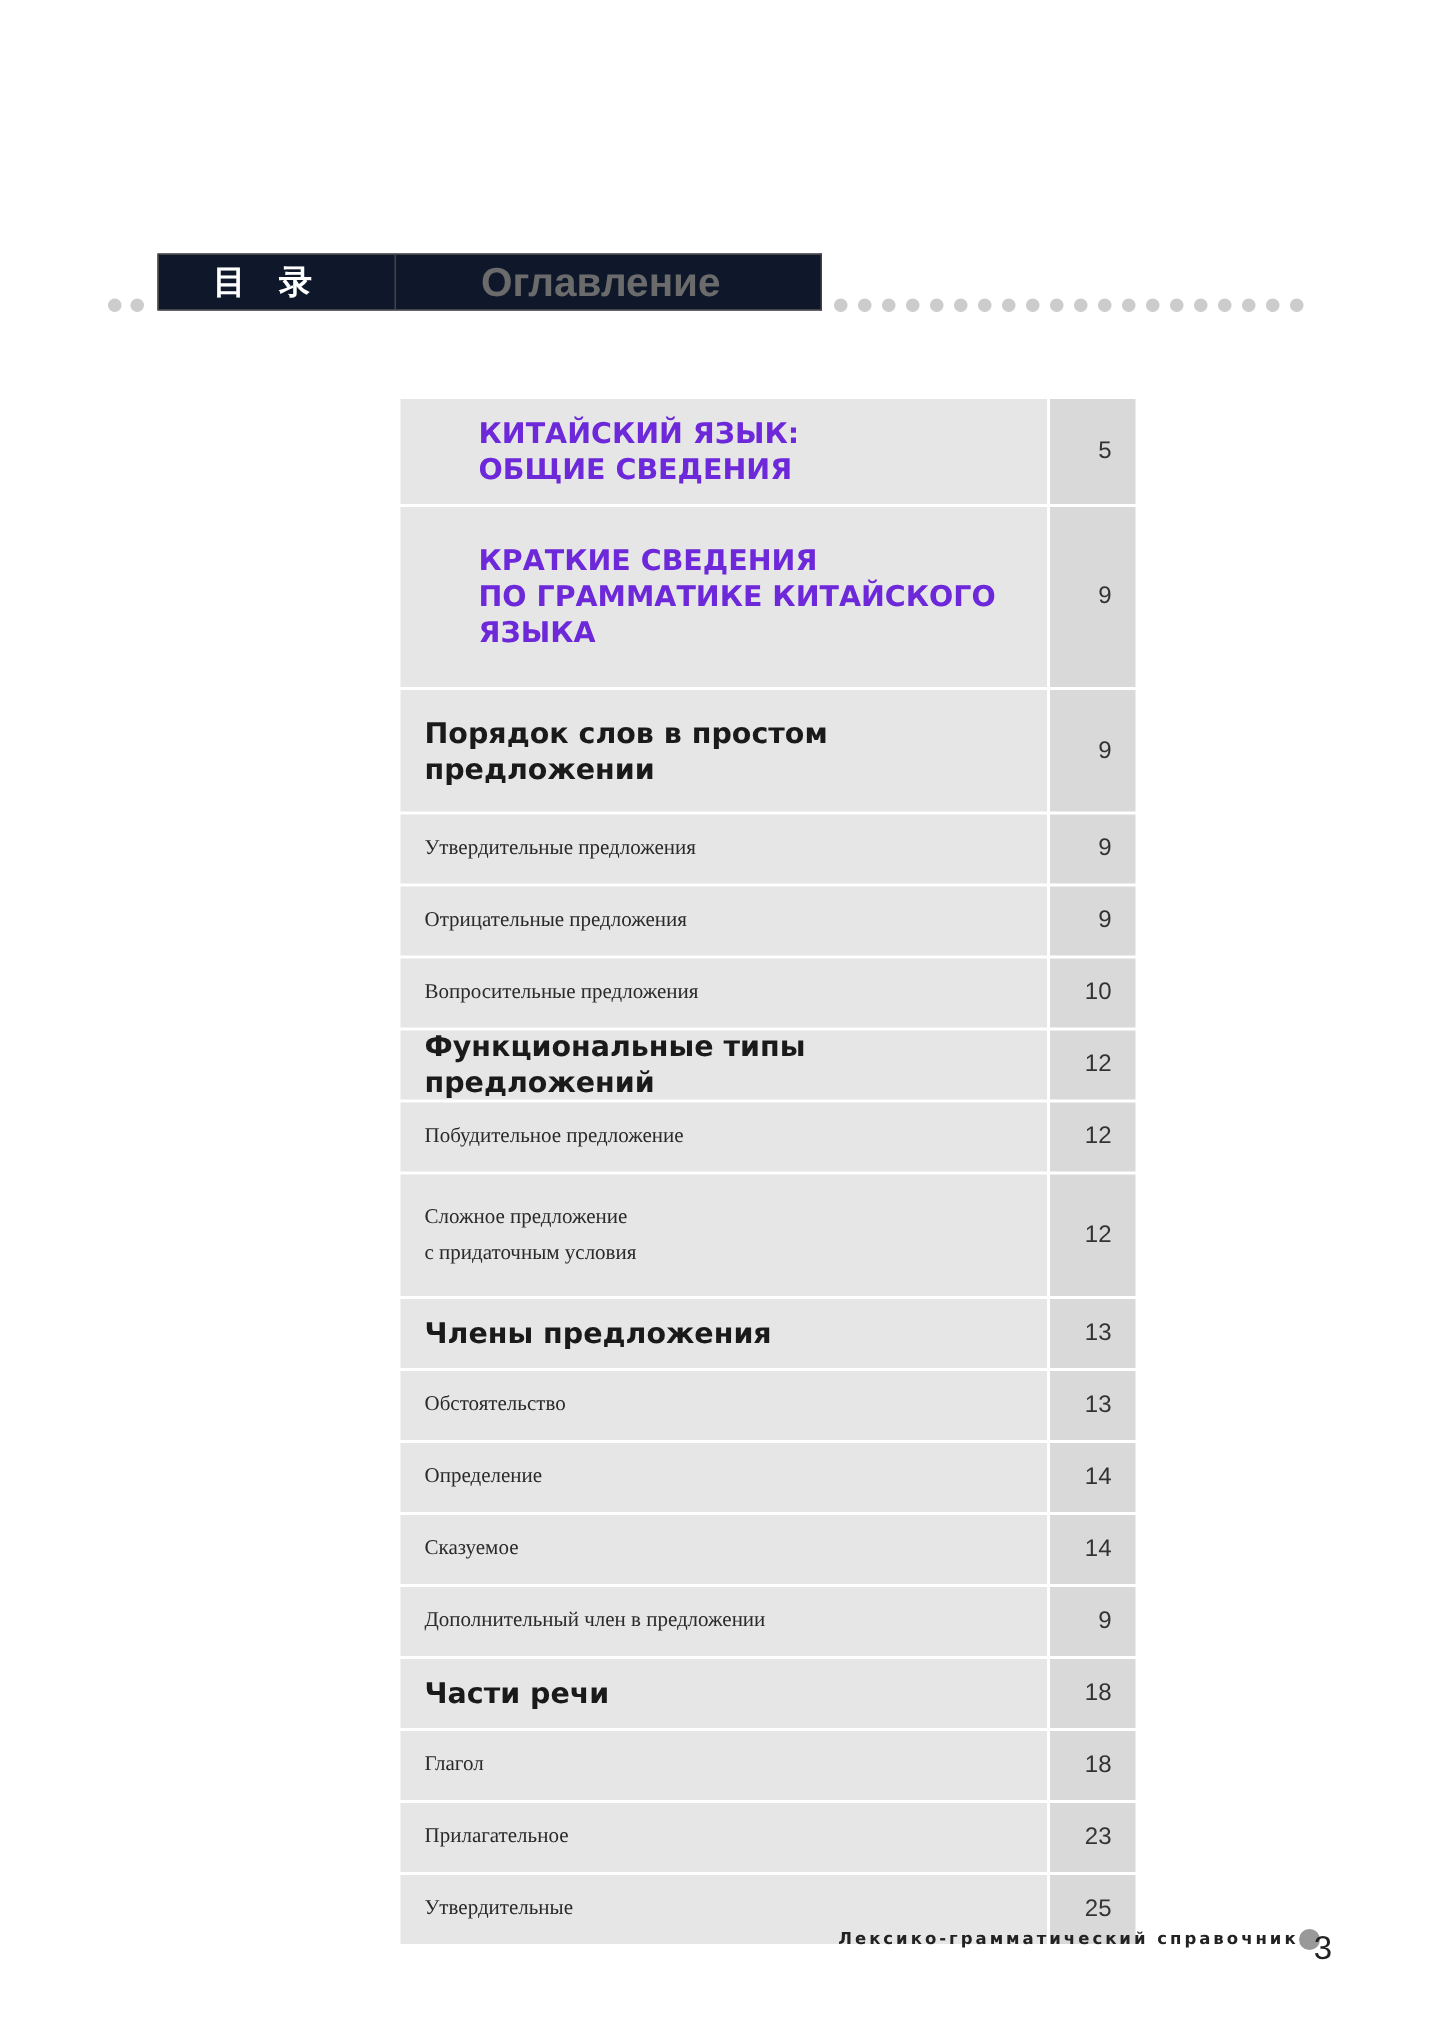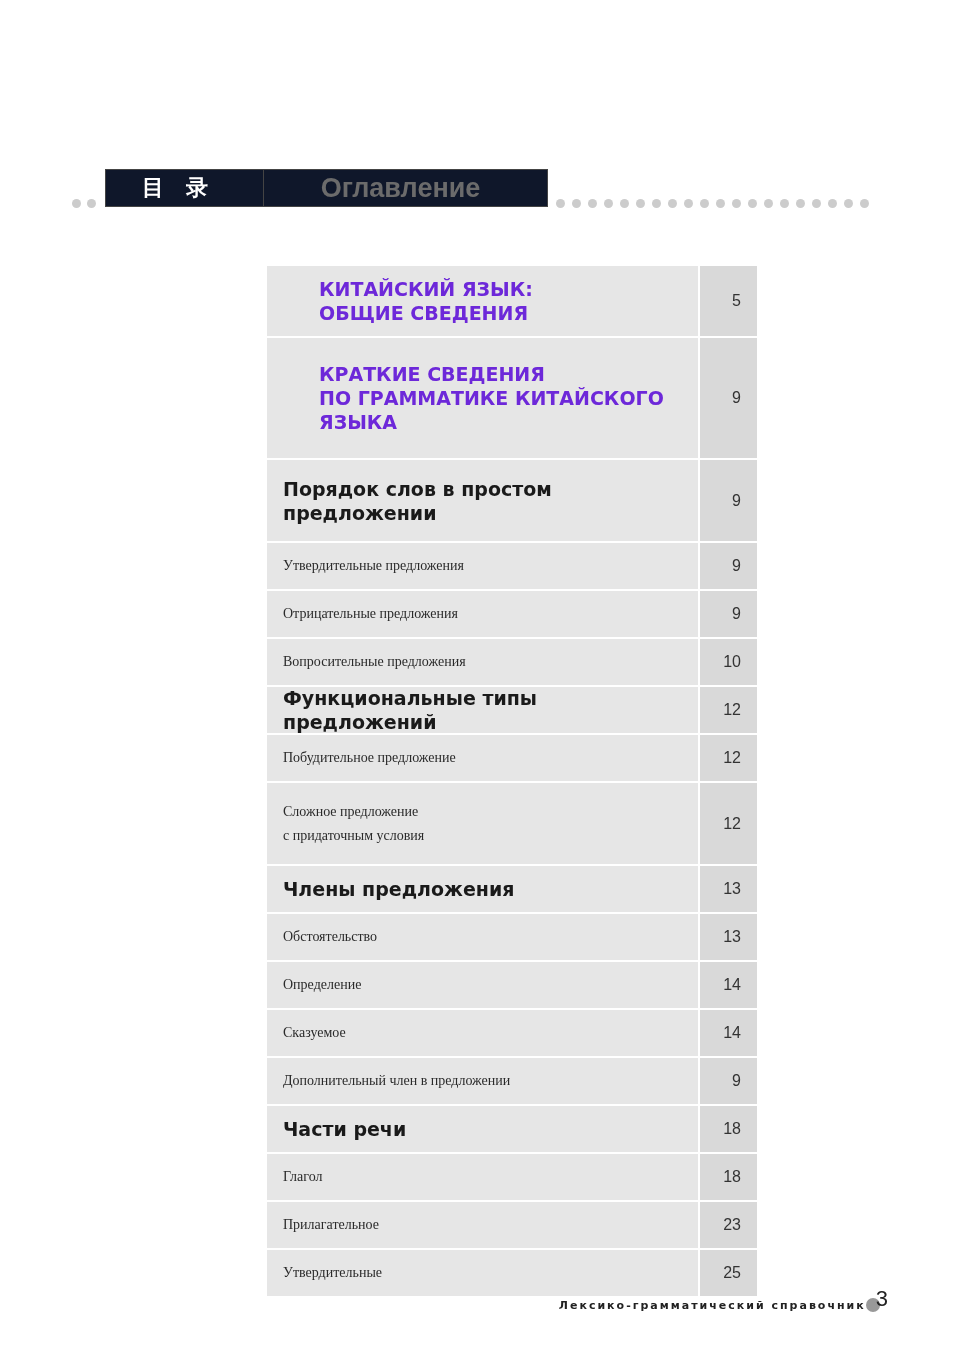--- a/index.html
+++ b/index.html
@@ -42,21 +42,21 @@
       width: 57px; margin-left: 2px; background: #d9d9d9; box-sizing: border-box;
       display: flex; align-items: center; justify-content: flex-end; padding-right: 16px;
       font-family: "Liberation Sans", sans-serif; font-size: 16px; color: #333;
     }
     .title span { display: block; }
     .lvl1 .title span { font-family: "DejaVu Sans", sans-serif; font-weight: bold; font-size: 19px; line-height: 24px; color: #6d28d9; margin-left: 36px; }
     .lvl2 .title span { font-family: "DejaVu Sans", sans-serif; font-weight: bold; font-size: 19px; line-height: 24px; color: #1a1a1a; }
     .lvl3 .title span { font-family: "Liberation Serif", serif; font-size: 14px; line-height: 24px; color: #2a2a2a; }
     .h1 { height: 70px; } .h-tall { height: 120px; } .h2 { height: 81px; } .h-one { height: 46px; }
     .footer {
-      position: absolute; right: 72px; top: 1286px; display: flex; align-items: flex-end; gap: 0;
+      position: absolute; right: 72px; top: 1286px; display: flex; align-items: flex-start; gap: 0;
     }
     .footer-text {
       font-family: "DejaVu Sans", sans-serif; font-weight: bold; font-size: 11px; letter-spacing: 2px; color: #222;
     }
     .footer-dot { width: 14px; height: 14px; border-radius: 50%; background: #999; }
     .footer-page { font-family: "Liberation Sans", sans-serif; font-size: 22px; color: #222; margin-left: -4px; }
   </style>
 </head>
 <body>
 

